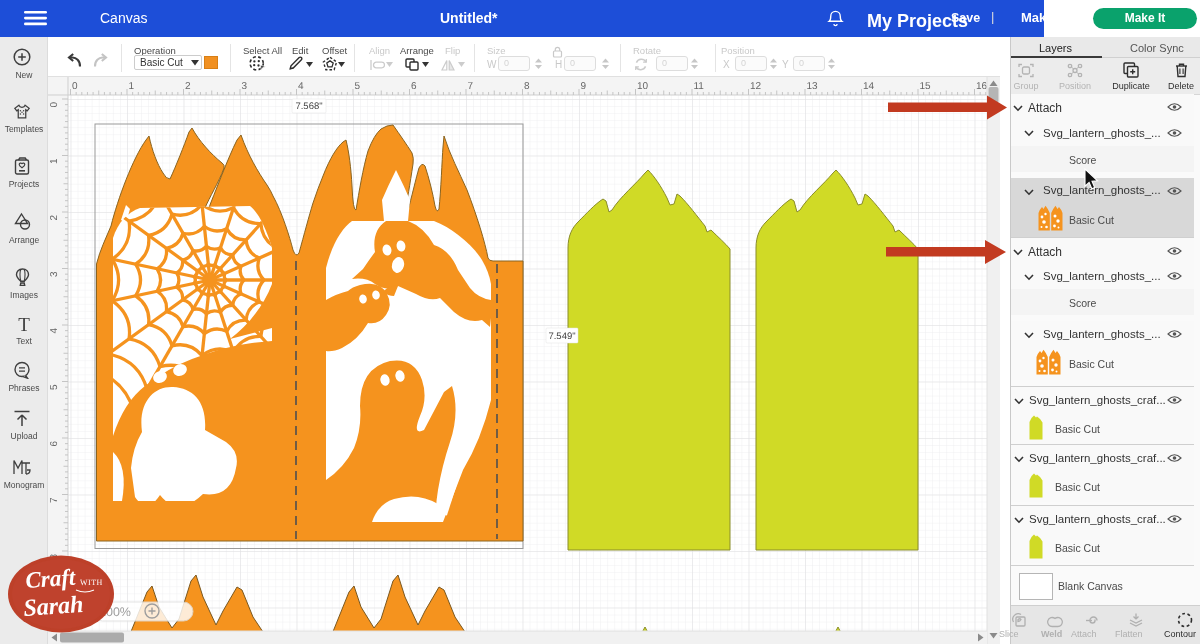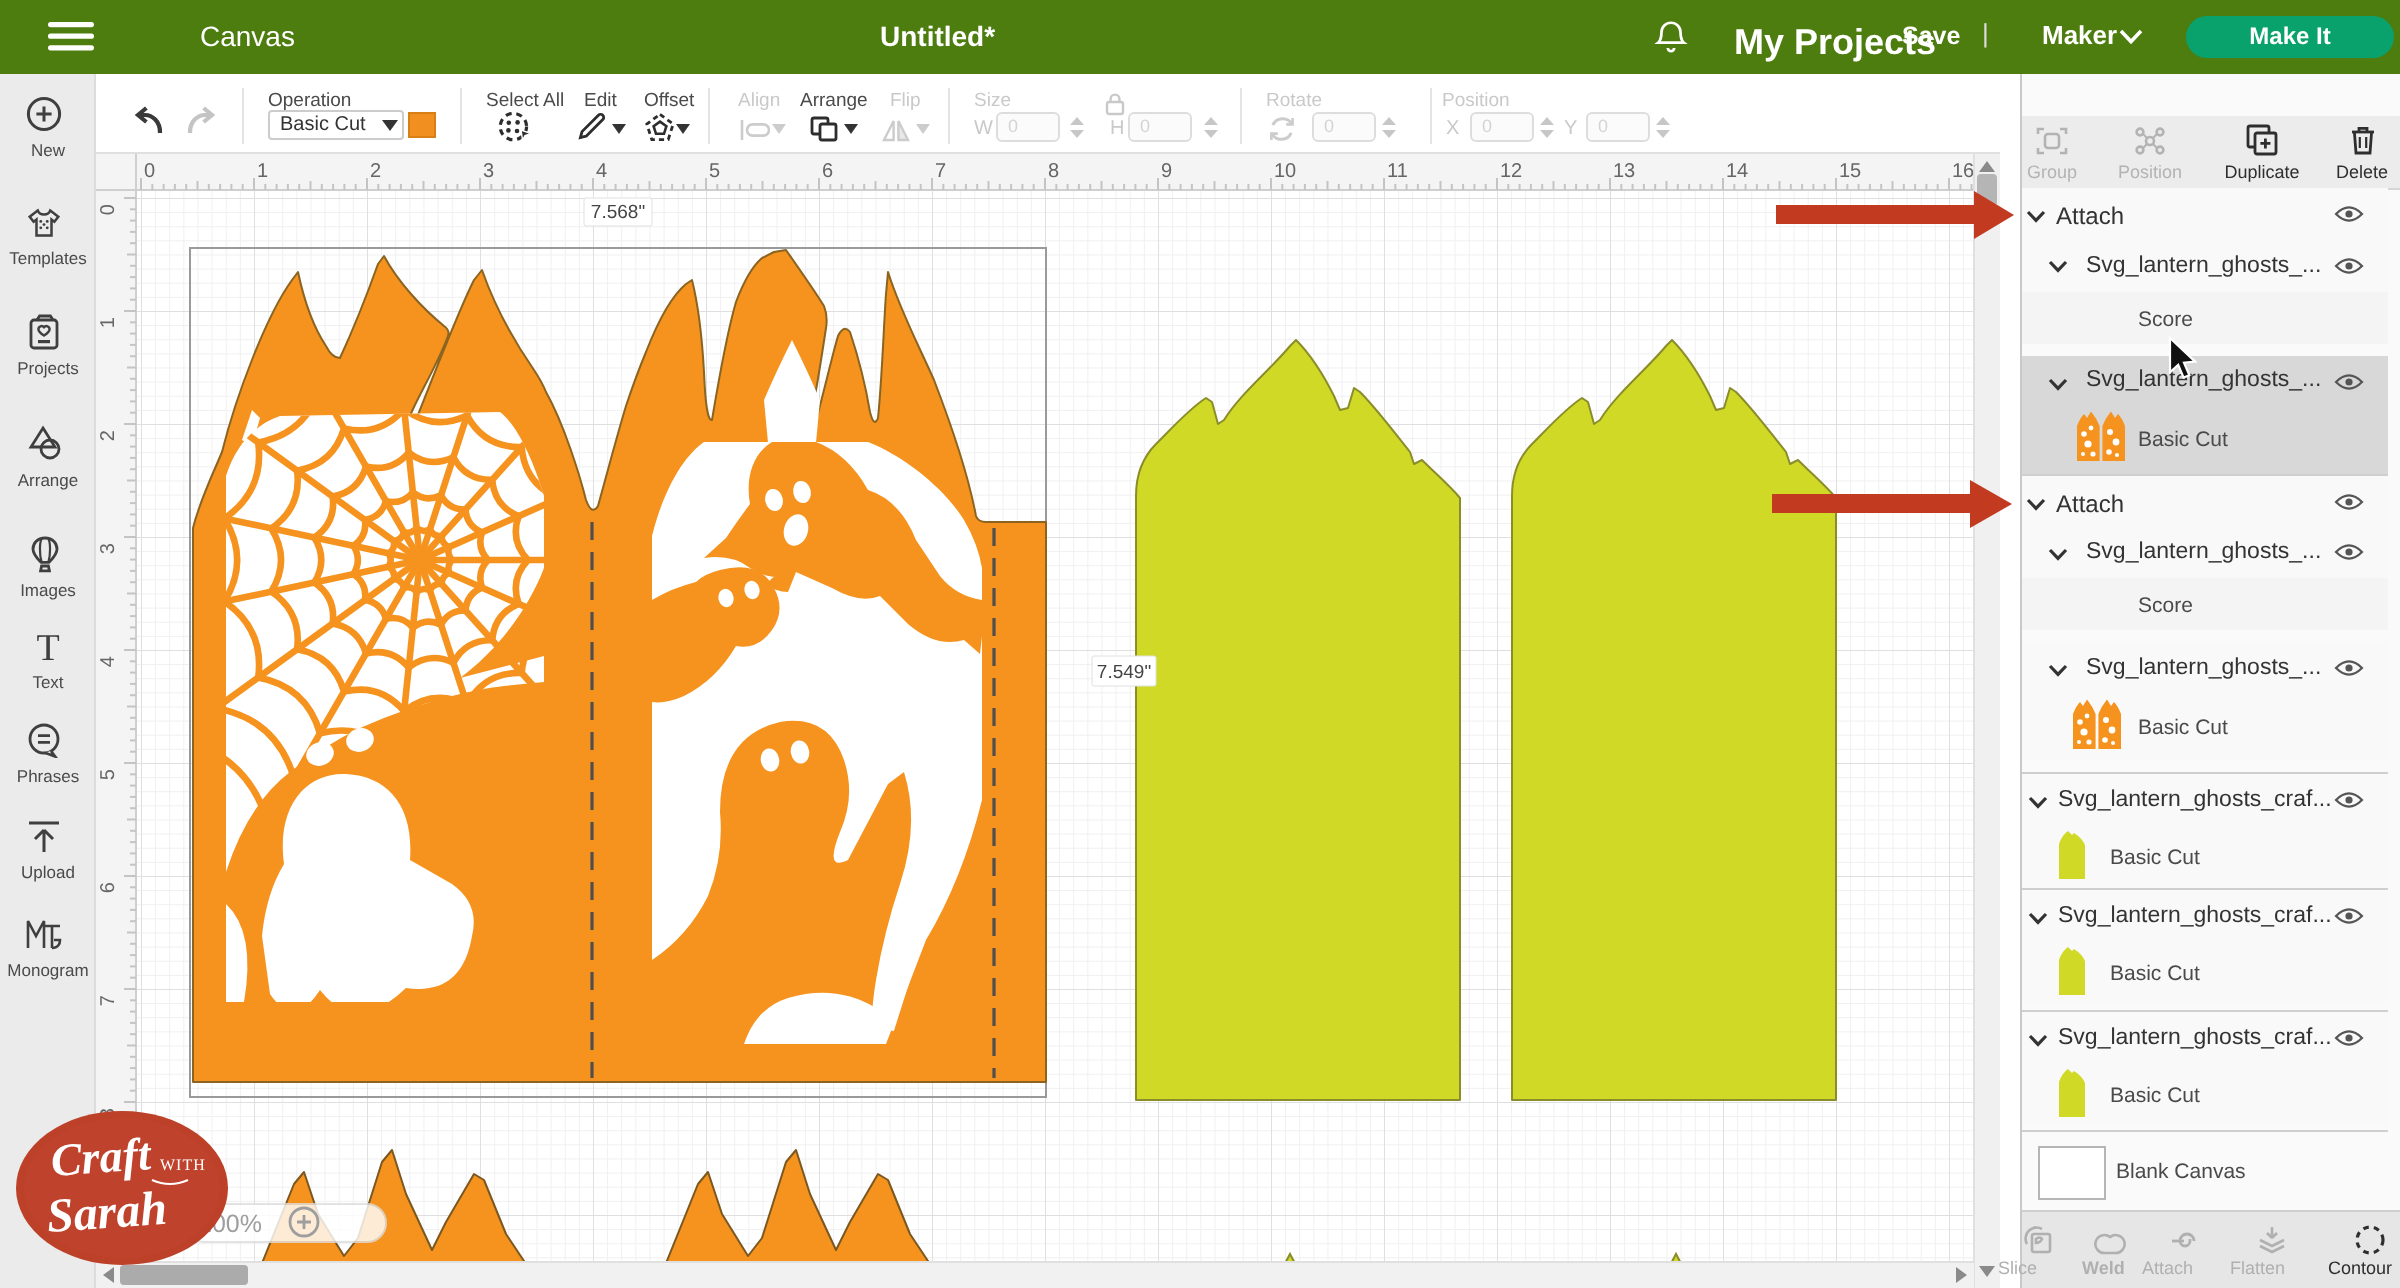--- a/index.html
+++ b/index.html
@@ -1,20 +1,20 @@
 <!DOCTYPE html>
 <html><head>
 <meta charset="utf-8">
 <style>
   * { margin:0; padding:0; box-sizing:border-box; }
   html,body { width:1200px; height:644px; overflow:hidden; font-family:"Liberation Sans", sans-serif; background:#fff; -webkit-font-smoothing:antialiased; }
   svg text { text-rendering:geometricPrecision; }
   .abs { position:absolute; }
   
-  #topbar { position:absolute; left:0; top:0; width:1200px; height:37px; background:#4d7c0f; color:#fff; }
+  #topbar { position:absolute; left:0; top:0; width:1044px; height:37px; background:#1d4ed8; color:#fff; }
   #topbar .t { position:absolute; font-size:14px; color:#fff; }
   #makeit { position:absolute; left:1093px; top:8px; width:104px; height:21px; background:#0aa26c; border-radius:11px; color:#fff; font-size:12px; font-weight:bold; text-align:center; line-height:21px; }
   
   #sidebar { position:absolute; left:0; top:37px; width:48px; height:607px; background:#ebebeb; border-right:1px solid #dcdcdc; }
   .sbitem { position:absolute; left:0; width:48px; text-align:center; color:#4c4c4c; }
   .sbitem .lbl { font-size:8.5px; color:#4a4a4a; display:block; margin-top:2px; }
   
   #toolbar { position:absolute; left:48px; top:37px; width:952px; height:40px; background:#fff; border-bottom:1px solid #e0e0e0;padding-left:11px; }
   .tlabel { position:absolute; top:8px; font-size:9.5px; color:#4a4a4a; }
   .tlabel.dis { color:#c9c9c9; }
@@ -758,20 +758,25 @@
   <ellipse cx="55" cy="40" rx="49" ry="35" fill="#c04531" opacity="0.6"></ellipse>
   <g fill="#ffffff" font-family="'Liberation Serif',serif" font-style="italic">
     <text x="20" y="34" font-size="23" font-weight="bold" transform="rotate(-4 20 34)">Craft</text>
     <text x="74" y="31" font-size="8" font-style="normal" letter-spacing="0.5">WITH</text>
     <path d="M70 36 q9 4 18 0" stroke="#fff" stroke-width="1.1" fill="none"></path>
     <text x="18" y="62" font-size="24" font-weight="bold" transform="rotate(-4 18 62)">Sarah</text>
   </g>
 </svg>
 
 <div id="rpanel">
+  <div id="rtabs">
+    <span class="abs" style="left:28px;top:5px;font-size:11px;color:#222;">Layers</span>
+    <span class="abs" style="left:119px;top:5px;font-size:11px;color:#555;">Color Sync</span>
+    <div class="abs" style="left:0;top:19px;width:91px;height:2px;background:#3a3a3a;"></div>
+  </div>
   <div id="rbuttons">
 
     <svg class="abs" style="left:7px;top:5px" width="16" height="15" viewBox="0 0 16 15" fill="none" stroke="#b3b3b3" stroke-width="1.3">
         <path d="M1 4 V1.5 H4 M12 1.5 H15 V4 M15 11 V13.5 H12 M4 13.5 H1 V11"></path>
         <rect x="4.5" y="4" width="7" height="7" rx="1.5"></rect>
       </svg>
     <div class="rbtn" style="left:-3px;top:22px;width:36px;">
         <span class="lbl" style="color:#b3b3b3">Group</span>
       </div>
 

